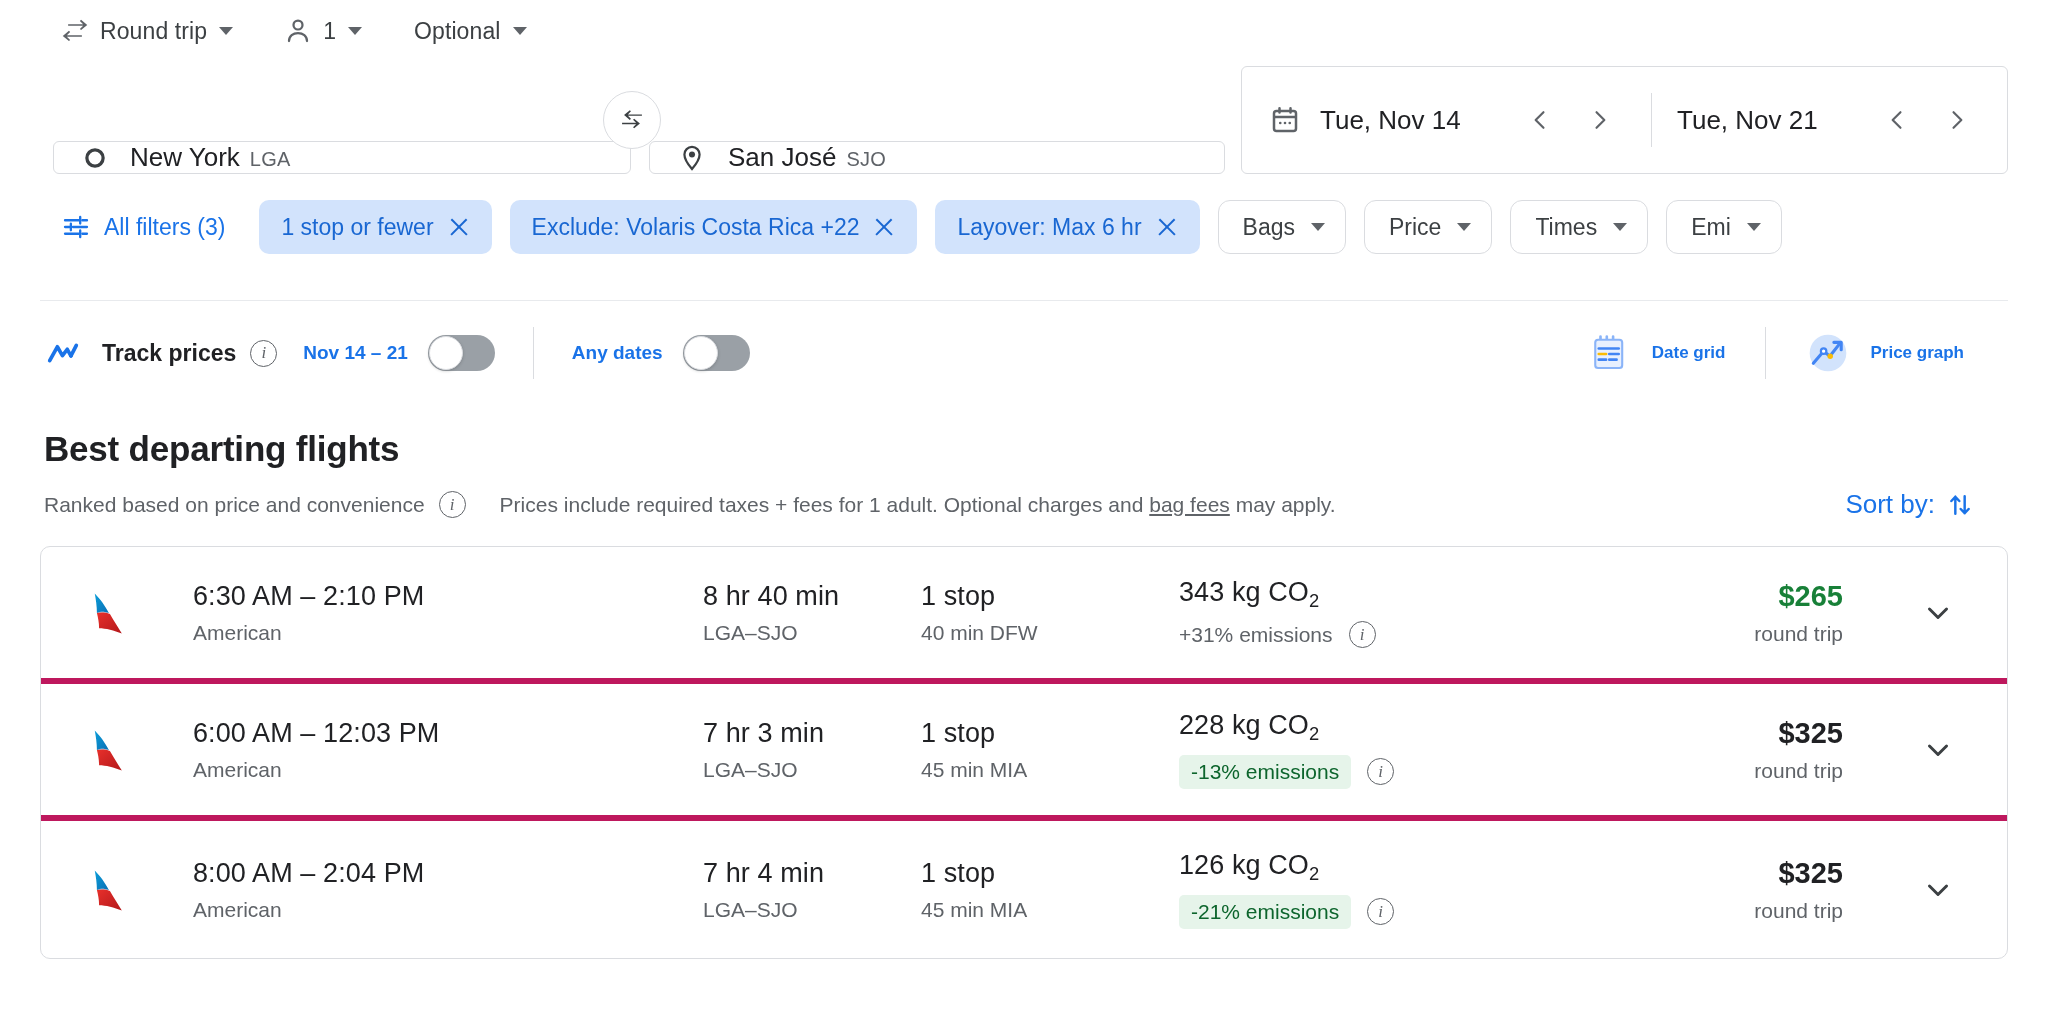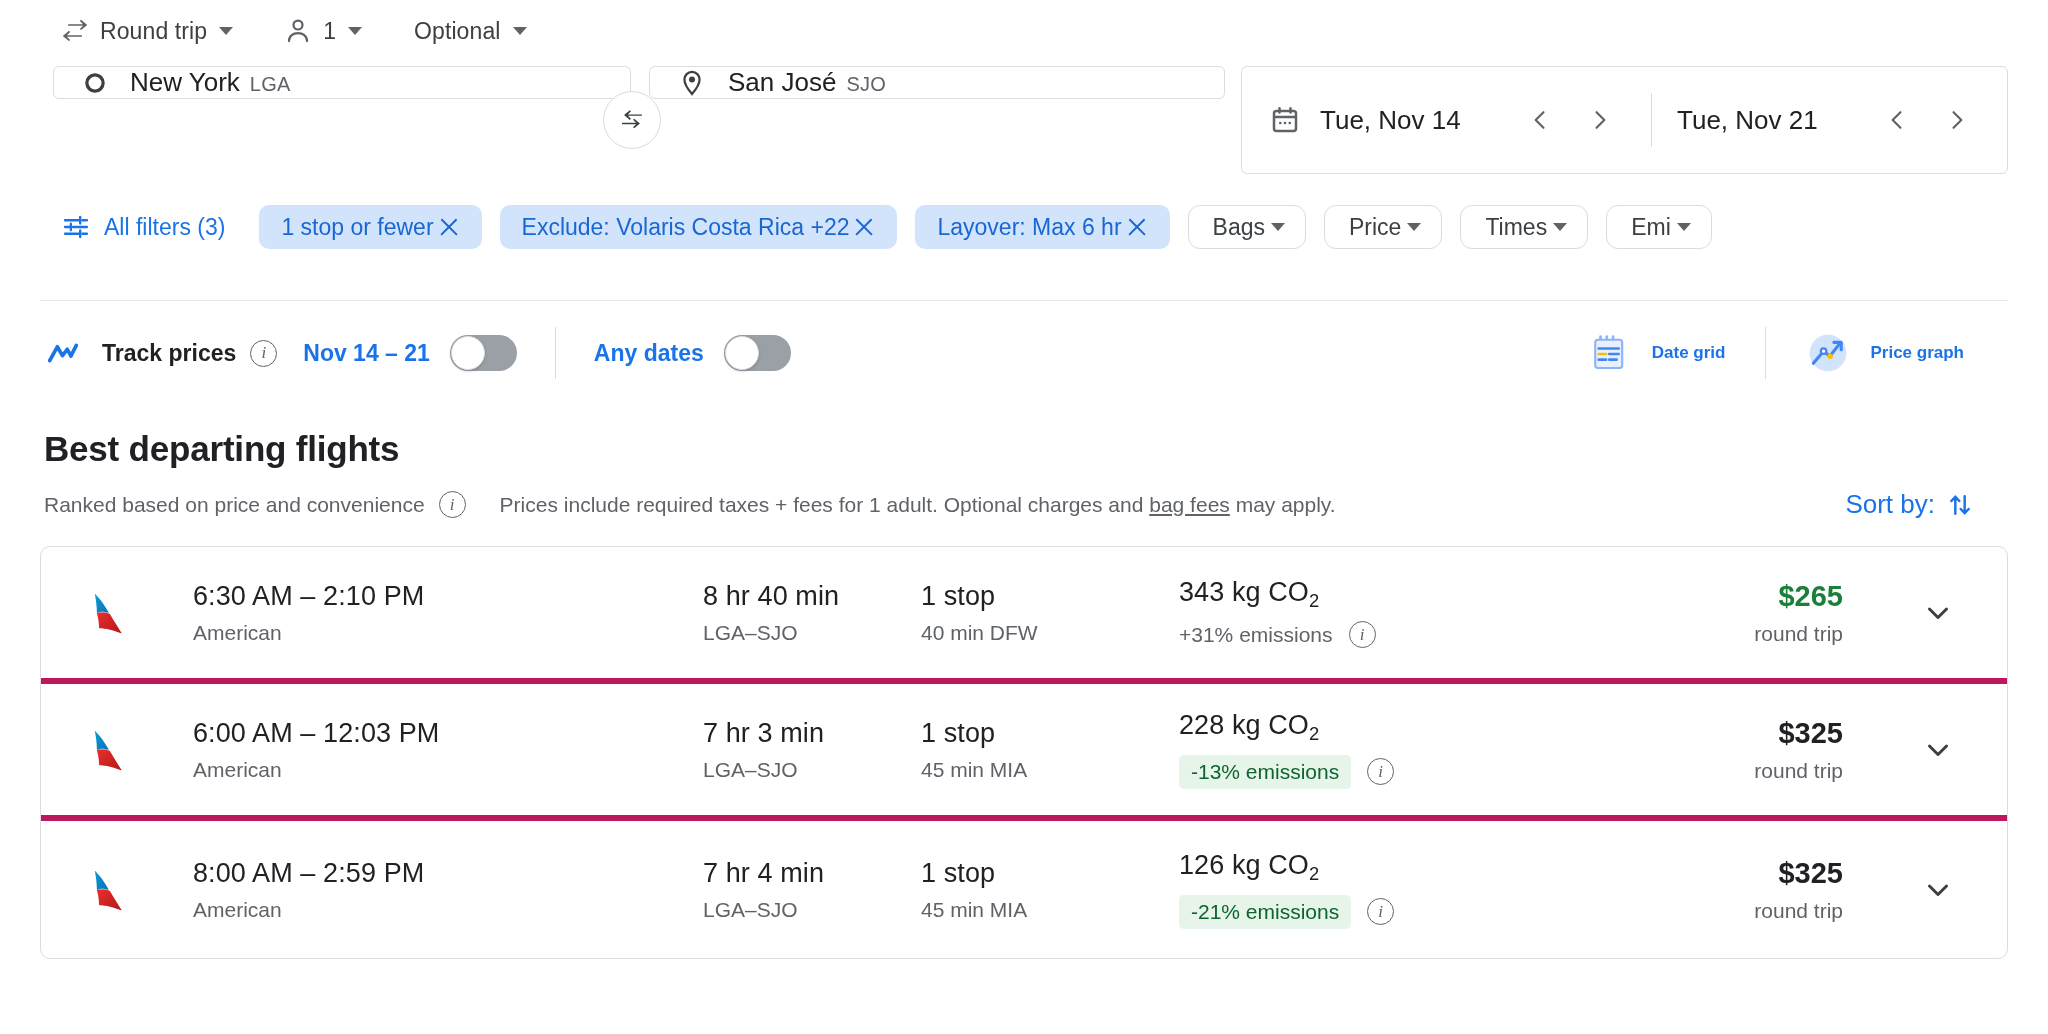--- a/index.html
+++ b/index.html
@@ -57,21 +57,21 @@
   .search-row {
     display: flex;
     align-items: stretch;
     gap: 16px;
     margin-top: 4px;
     height: 108px;
   }
   .places-box {
     position: relative;
     display: flex;
-    align-items: flex-start;
+    align-items: flex-end;
     flex: 0 0 1185px;
     gap: 18px;
     padding-left: 13px;
   }
   .field {
     border: 1px solid #dadce0;
     border-radius: 6px;
     background: #fff;
     display: flex;
     align-items: center;
@@ -158,22 +158,22 @@
     height: 52px;
     border-radius: 26px;
     cursor: pointer;
     color: #1a73e8;
     font-size: 23px;
     white-space: nowrap;
   }
   .chip {
     display: flex;
     align-items: center;
-    gap: 4px;
-    height: 44px;
+    gap: 14px;
+    height: 54px;
     padding: 0 22px;
     border-radius: 10px;
     font-size: 23px;
     white-space: nowrap;
     cursor: pointer;
     margin-left: 18px;
   }
   .chip.active {
     background: #d2e3fc;
     color: #1967d2;
@@ -229,21 +229,21 @@
     font-size: 17px;
     color: #5f6368;
     font-style: italic;
     font-family: "Liberation Serif", serif;
     margin-left: 14px;
     cursor: pointer;
     flex: 0 0 auto;
   }
   .blue-link {
     color: #1a73e8;
-    font-size: 23px;
+    font-size: 19px;
     font-weight: bold;
     margin-left: 26px;
     cursor: pointer;
     white-space: nowrap;
   }
   .toggle {
     width: 67px; height: 36px;
     border-radius: 18px;
     background: #9aa0a6;
     position: relative;
@@ -735,21 +735,21 @@
     <div class="flight-row">
       <span class="ic aa-logo">
         <svg width="52" height="52" viewBox="0 0 48 48">
           <path d="M9 6 C14 11 19 18 22 24 C18 23 14 23 11 24 C11 18 10 11 9 6 Z" fill="url(#aab1)"></path>
           <path d="M11 24 C15 23 19 23 23 25 C27 32 31 38 34 43 C27 40 19 38 13 38 C13 33 12 28 11 24 Z" fill="url(#aar1)"></path>
           <path d="M11 23.4 C15 22.6 19 22.8 23 24.6 C20 23.2 15 23 11 23.4 Z" fill="#e9eef2"></path>
         </svg>
       </span>
 
       <span class="col col-time">
-        <span class="primary">8:00 AM – 2:59 PM</span>
+        <span class="primary">8:00 AM – 2:04 PM</span>
         <span class="secondary">American</span>
       </span>
 
       <span class="col col-dur">
         <span class="primary">7 hr 4 min</span>
         <span class="secondary">LGA–SJO</span>
       </span>
 
       <span class="col col-stops">
         <span class="primary">1 stop</span>

